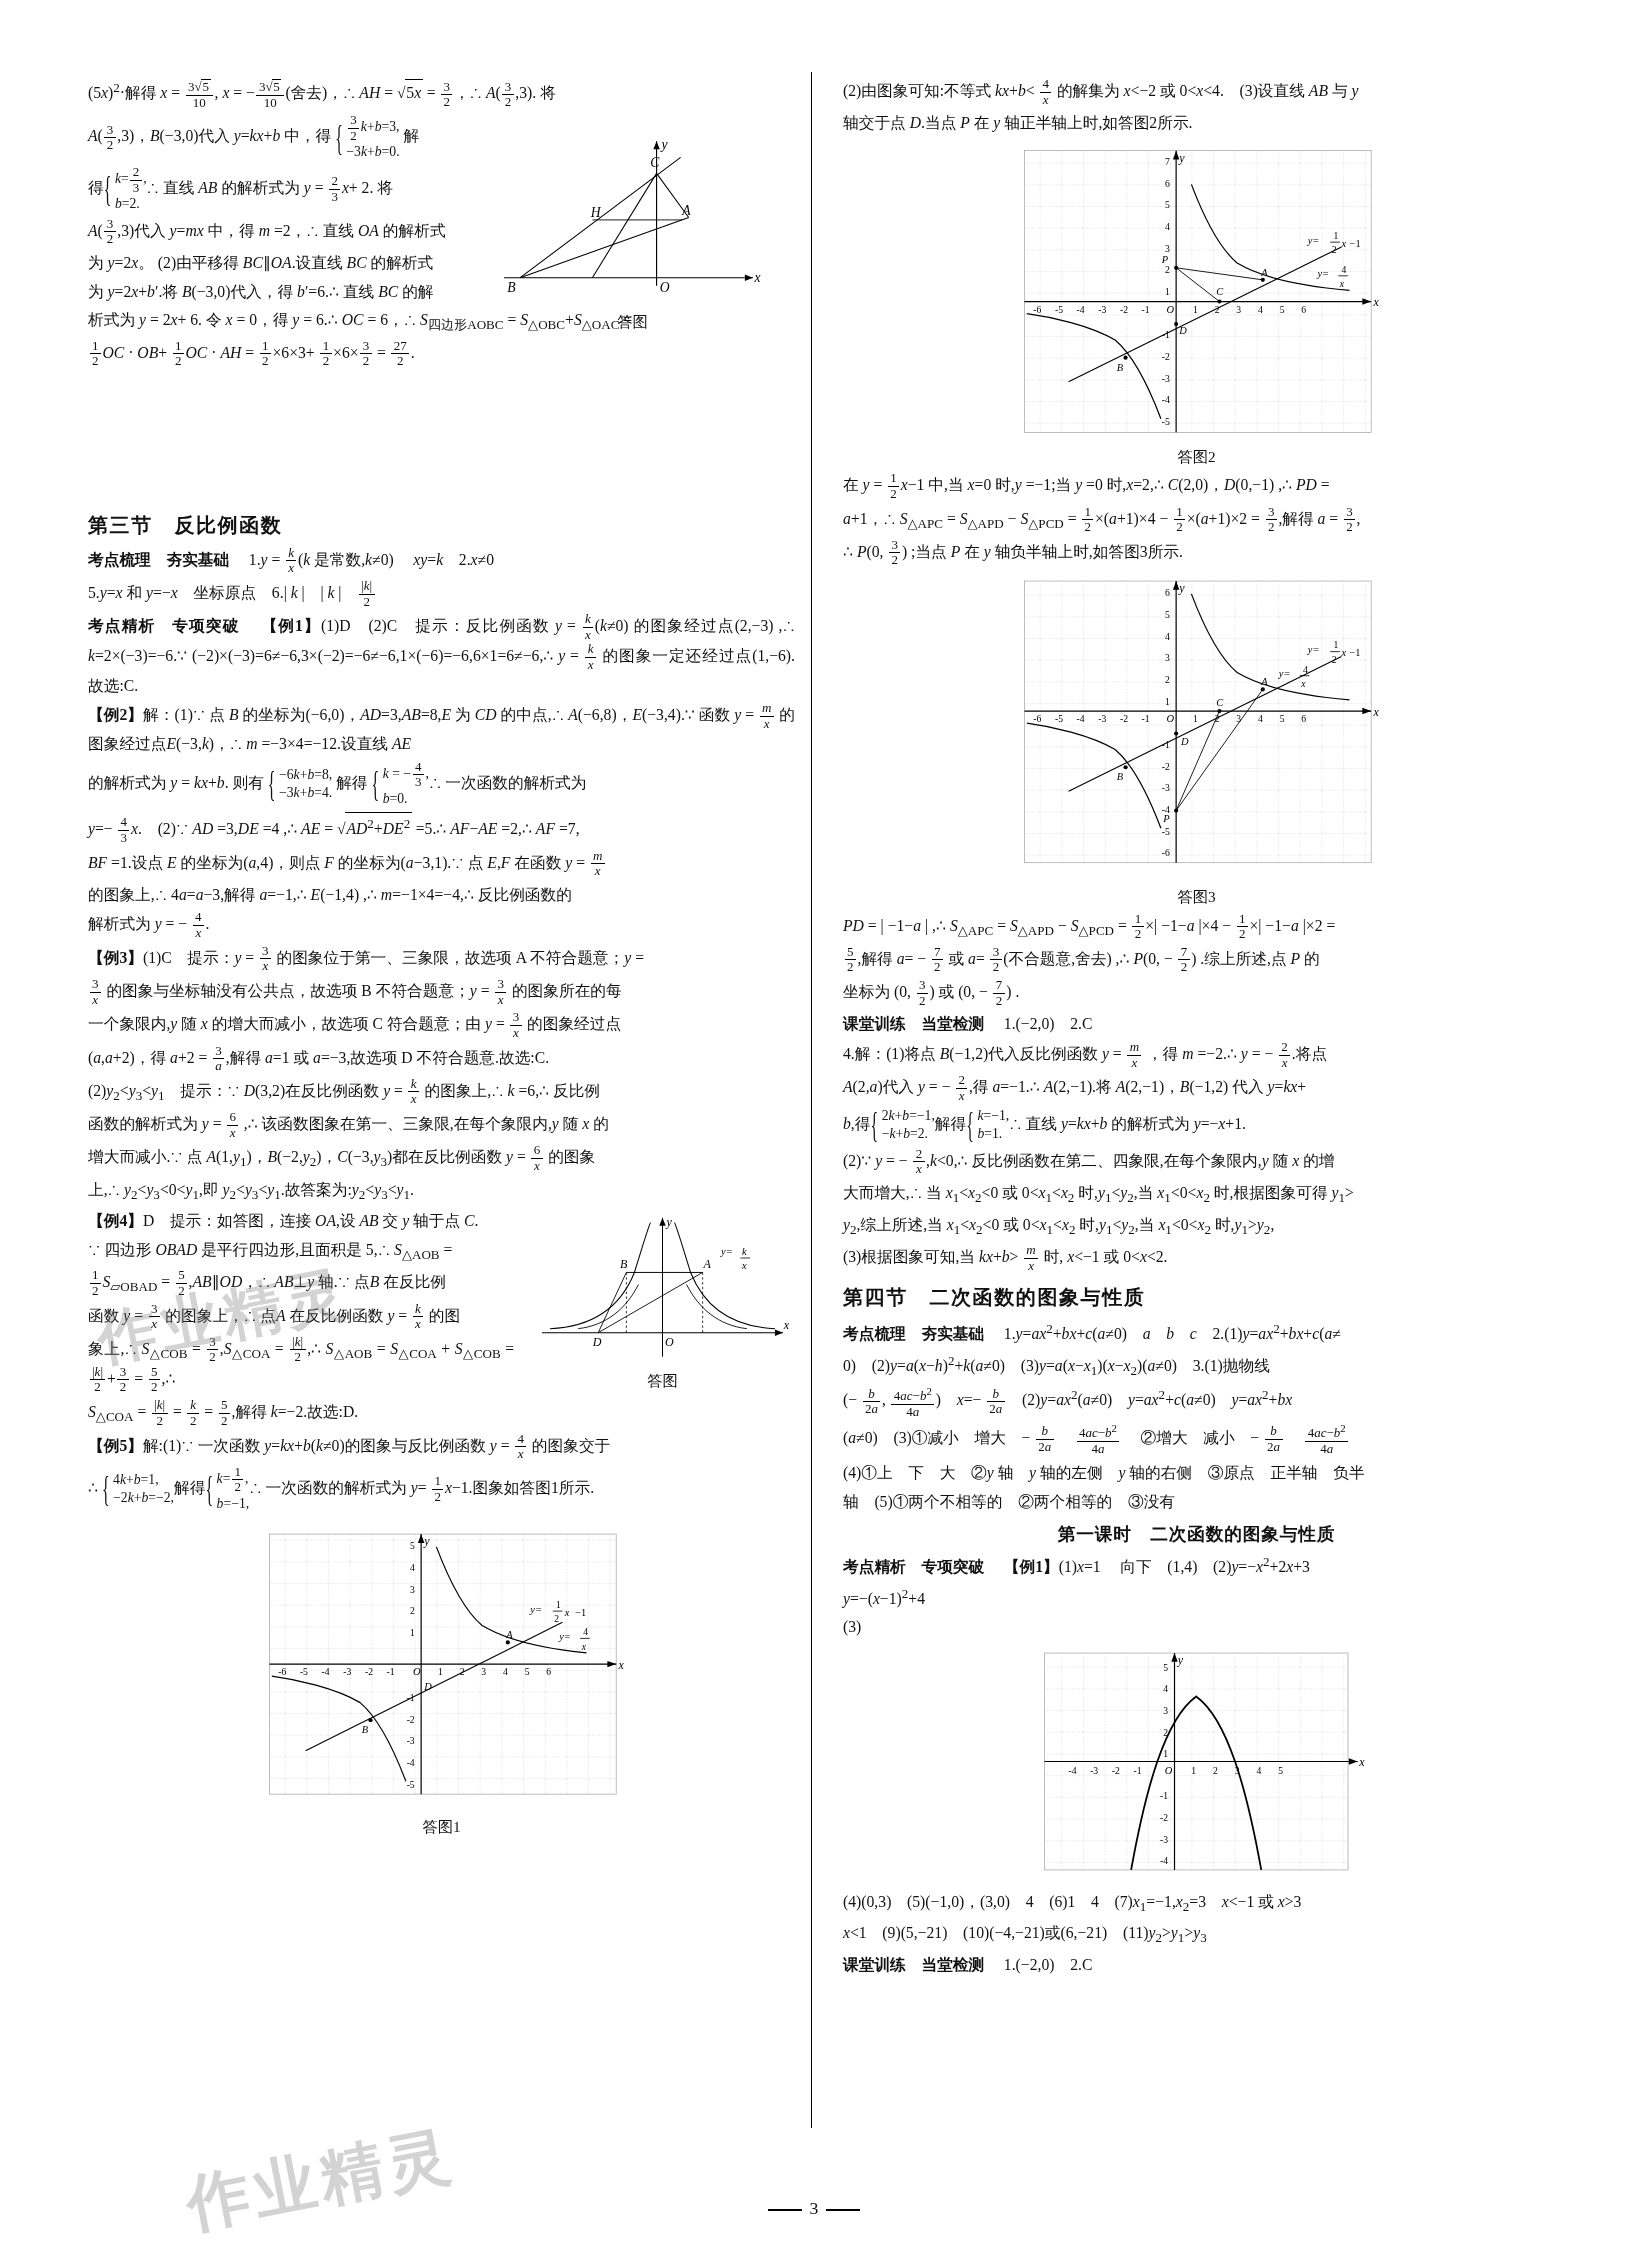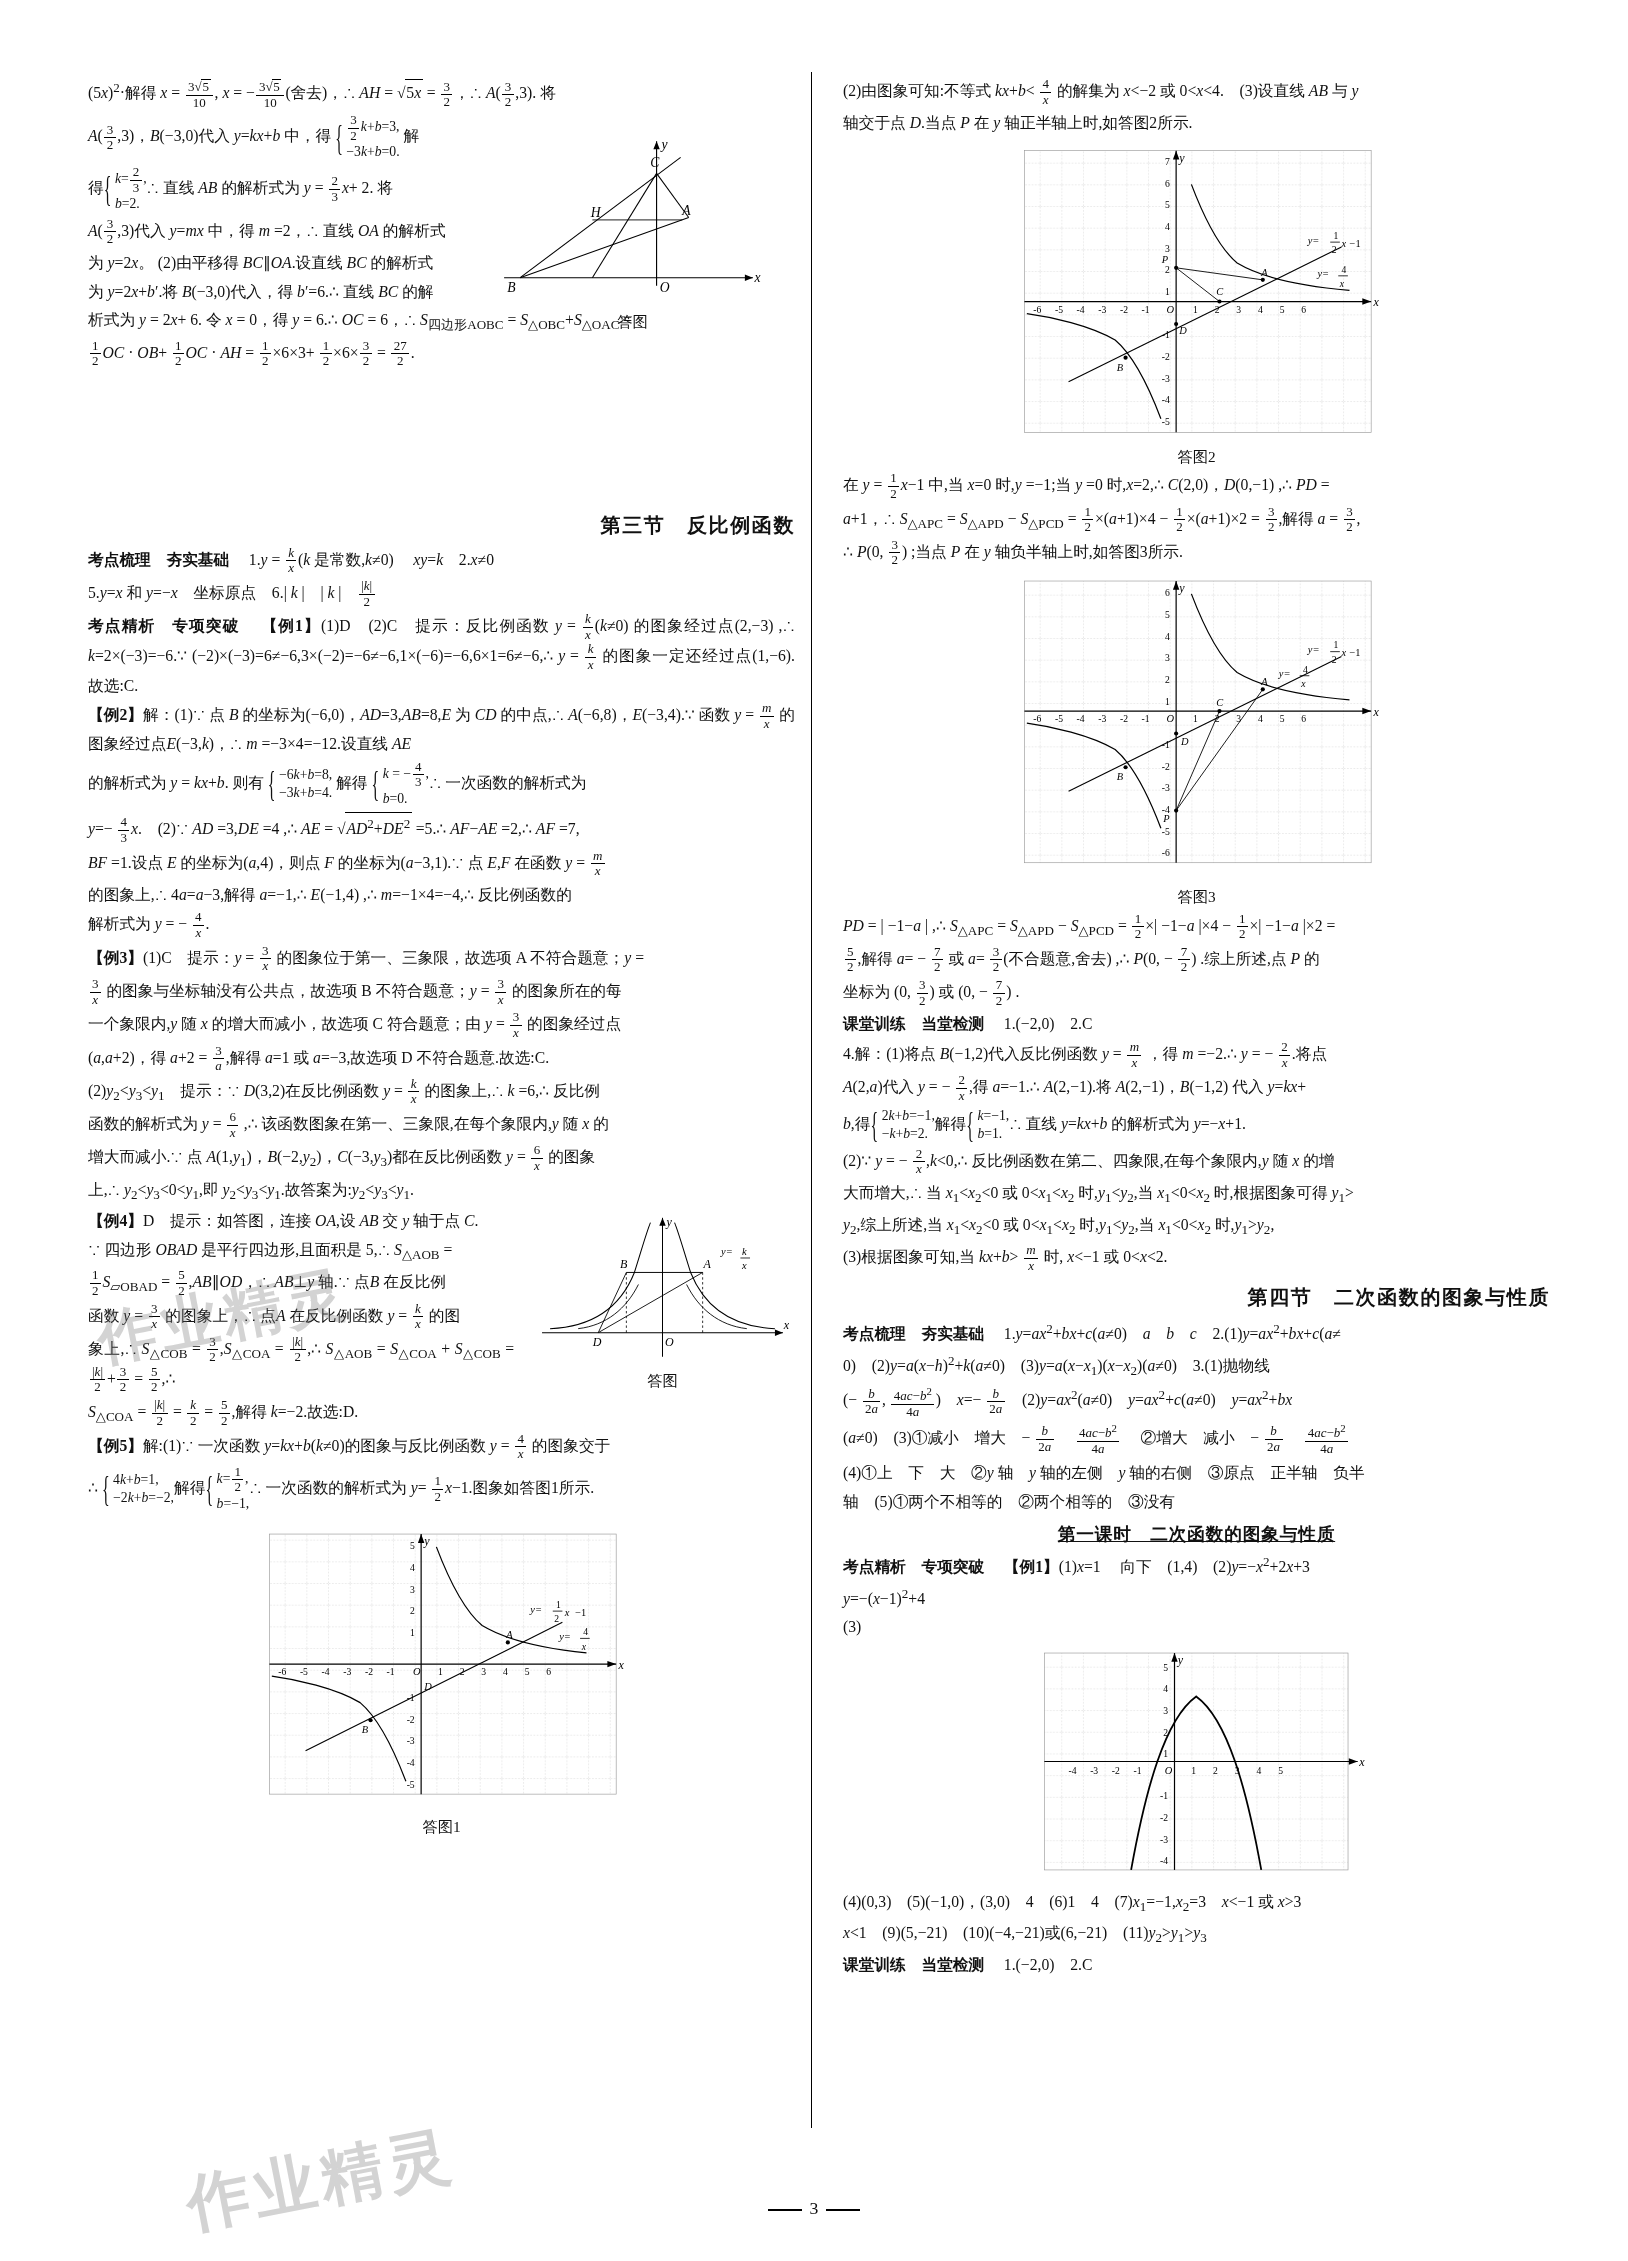--- a/index.html
+++ b/index.html
@@ -8,22 +8,22 @@
     font-family:"Liberation Serif", serif;
     color:#111;
   }
   .page{position:absolute;inset:0;}
   .col{position:absolute;top:77px;width:707px;}
   .colL{left:88px;}
   .colR{left:843px;}
   .colR{border-left:none;}
   .divider{position:absolute;left:811px;top:72px;width:0.8px;height:2056px;background:#000;}
   p{margin:0 0 3.2px 0;line-height:1.62;font-size:15.7px;text-align:justify;}
-  .sec-title{text-align:right;font-weight:bold;font-size:20px;margin:11.2px 0 6.4px 0;letter-spacing:1.6px;}
-  .sub-title{text-align:center;font-weight:bold;font-size:17.7px;margin:8px 0 4.8px 0;letter-spacing:0.8px;text-decoration:underline;}
+  .sec-title{text-align:left;font-weight:bold;font-size:20px;margin:11.2px 0 6.4px 0;letter-spacing:1.6px;}
+  .sub-title{text-align:center;font-weight:bold;font-size:17.7px;margin:8px 0 4.8px 0;letter-spacing:0.8px;}
   .lead{font-weight:bold;}
   .frac{display:inline-block;vertical-align:middle;text-align:center;font-size:13px;line-height:1.12;margin:0 1.6px;}
   .frac .num{display:block;border-bottom:0.8px solid #000;padding:0 2.4px;}
   .frac .den{display:block;padding:0 2.4px;}
   .sqrt{display:inline-block;border-top:0.8px solid #000;padding:0 1.6px;margin-left:-0.8px;}
   .rad{display:inline-block;}
   i,em{font-family:"Liberation Serif",serif;}
   .fig{margin:4.8px auto 3.2px auto;text-align:center;}
   .figcap{text-align:center;font-size:15.3px;margin-top:1.6px;}
   .pagenum{position:absolute;left:0;right:0;bottom:42px;text-align:center;font-size:17.7px;}

